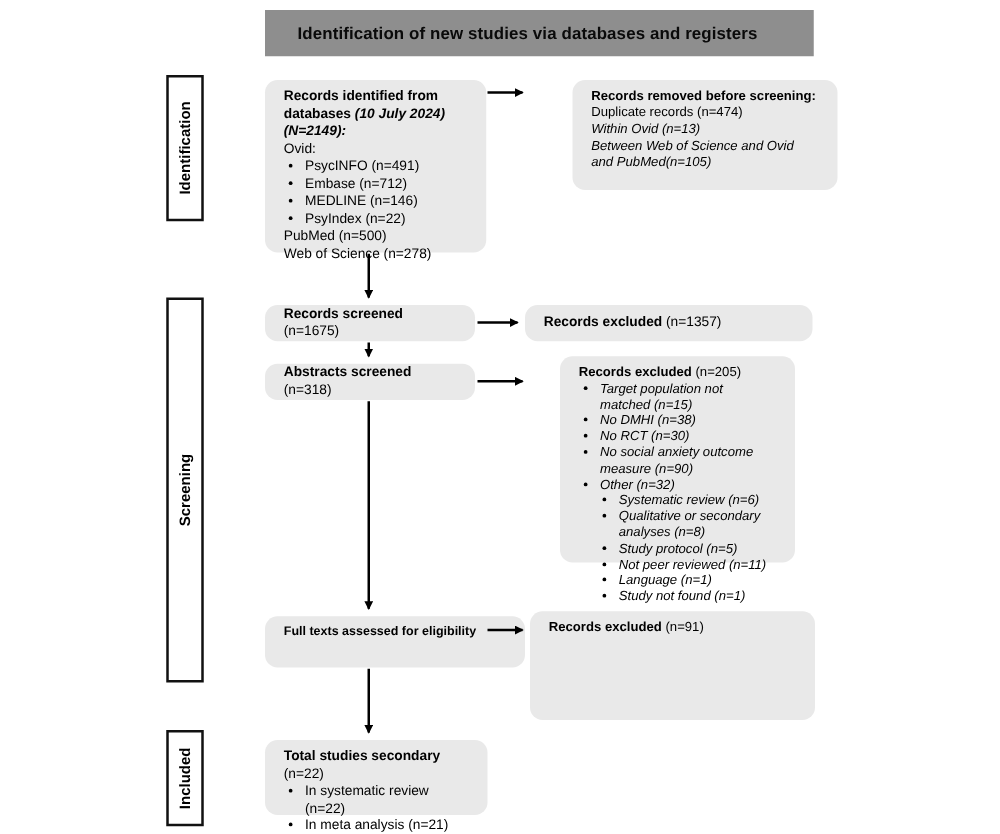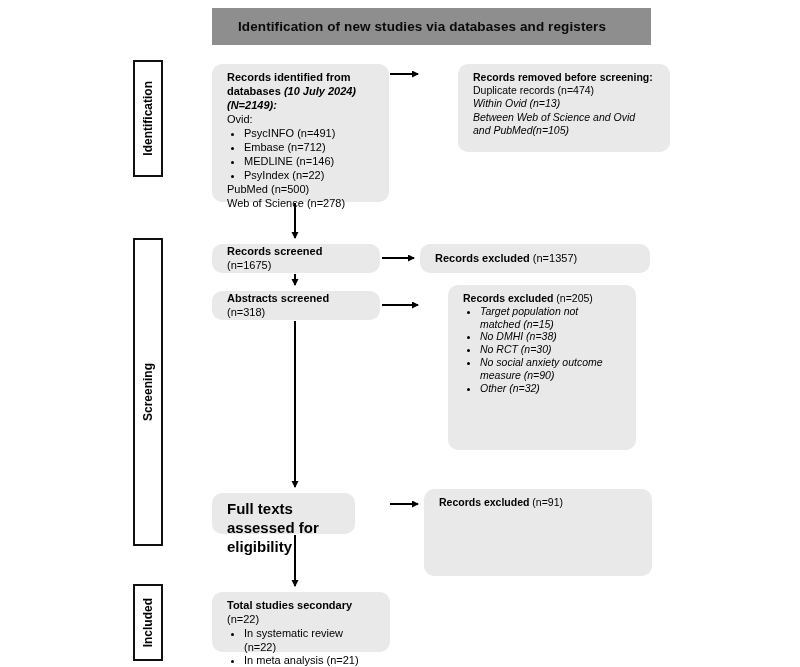--- a/index.html
+++ b/index.html
@@ -27,21 +27,21 @@
   .box{
     position:absolute;background:#e9e9e9;border-radius:10px;
     box-sizing:border-box;font-size:10.5px;line-height:1.26;padding:7px 15px;
   }
   .b-identified{left:212px;top:64px;width:177px;height:138px;font-size:11px;line-height:1.27;}
   .b-removed{left:424px;top:64px;width:212px;height:88px;line-height:1.26;margin-left:34px;}
   .b-screened{left:212px;top:244px;width:168px;height:29px;display:flex;align-items:center;font-size:11px;}
   .b-excluded1357{left:420px;top:244px;width:230px;height:29px;display:flex;align-items:center;font-size:11px;}
   .b-abstracts{left:212px;top:291px;width:168px;height:29px;display:flex;align-items:center;font-size:11px;}
   .b-excluded205{left:424px;top:285px;width:188px;height:165px;line-height:1.22;margin-left:24px;}
-  .b-fulltexts{left:212px;top:493px;width:143px;height:41px;font-size:15px;}
+  .b-fulltexts{left:212px;top:493px;width:208px;height:41px;font-size:10px;}
   .b-excluded91{left:424px;top:489px;width:228px;height:87px;line-height:1.24;}
   .b-included{left:212px;top:592px;width:178px;height:60px;font-size:11px;}
   .bold{font-weight:bold;}
   .bi{font-weight:bold;font-style:italic;}
   .it{font-style:italic;}
   ul{margin:0;padding-left:17px;list-style:disc;}
   ul.sub{padding-left:15px;}
   li{padding:0;margin:0;}
   svg.arrows{position:absolute;left:0;top:0;pointer-events:none;}
 </style>
@@ -97,20 +97,28 @@
   </div>
 
   <div class="box b-excluded205">
     <div><span class="bold">Records excluded</span><span> (n=205)</span></div>
     <ul class="it">
       <li>Target population not matched (n=15)</li>
       <li>No DMHI (n=38)</li>
       <li>No RCT (n=30)</li>
       <li>No social anxiety outcome measure (n=90)</li>
       <li>Other (n=32)</li>
+      <ul class="sub">
+        <li>Systematic review (n=6)</li>
+        <li>Qualitative or secondary analyses (n=8)</li>
+        <li>Study protocol (n=5)</li>
+        <li>Not peer reviewed (n=11)</li>
+        <li>Language (n=1)</li>
+        <li>Study not found (n=1)</li>
+      </ul>
     </ul>
   </div>
 
   <div class="box b-fulltexts">
     <div class="bold">Full texts assessed for eligibility</div>
   </div>
 
   <div class="box b-excluded91">
     <div><span class="bold">Records excluded</span><span> (n=91)</span></div>
   </div>

